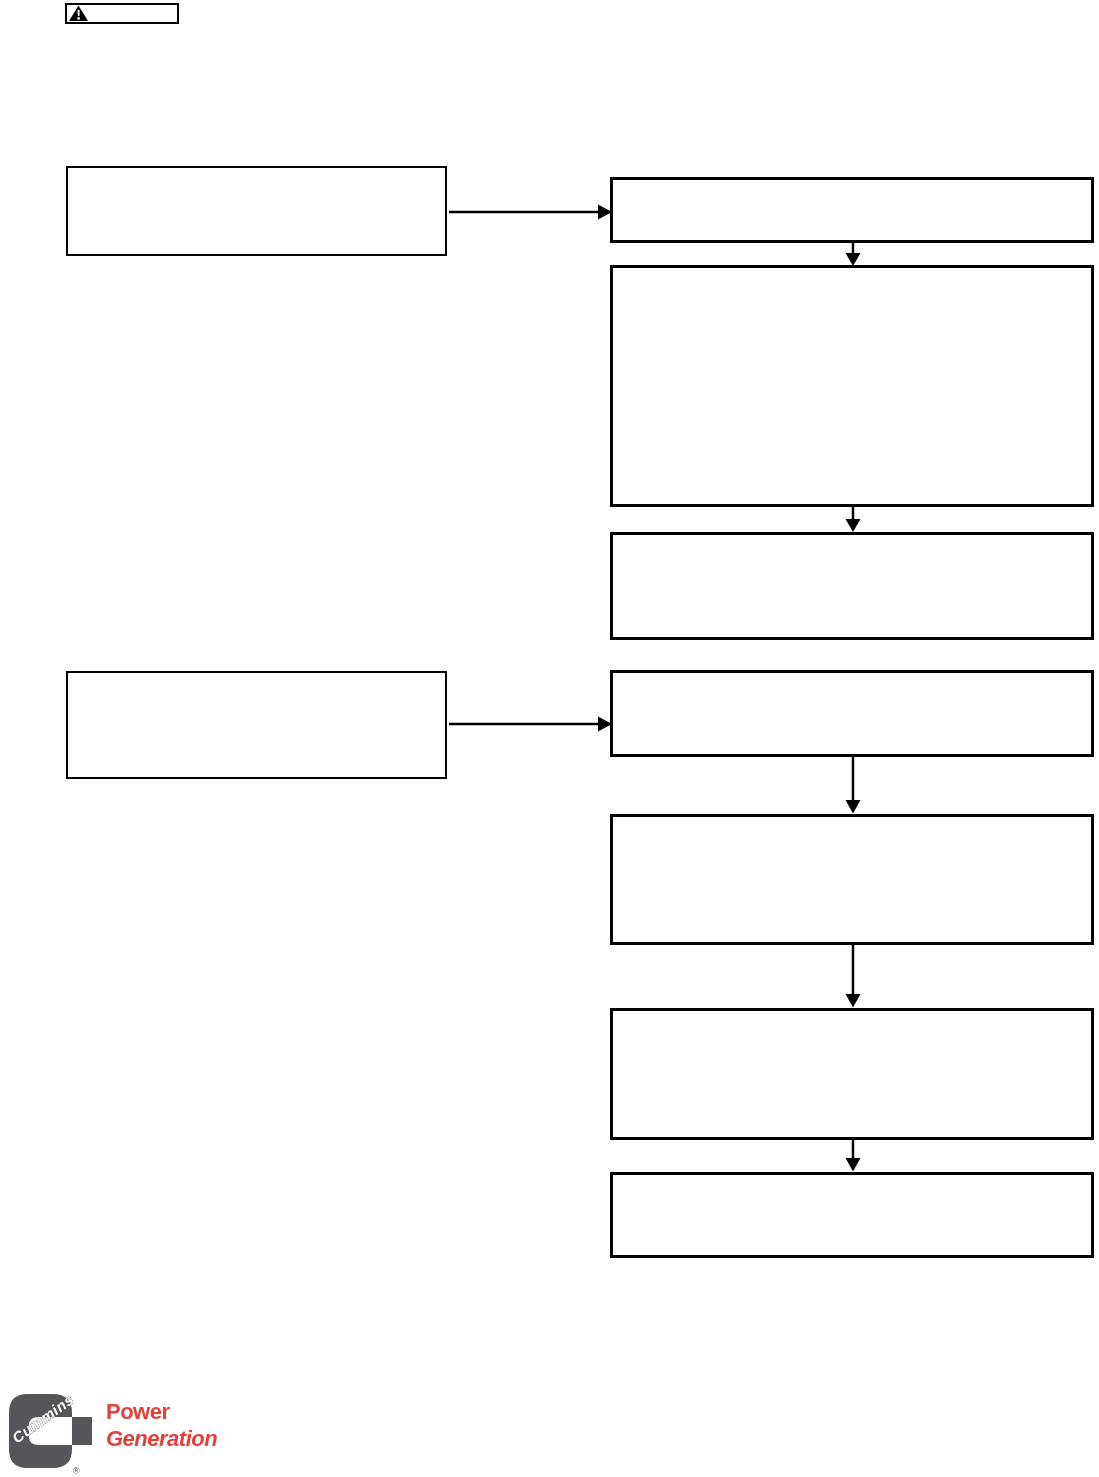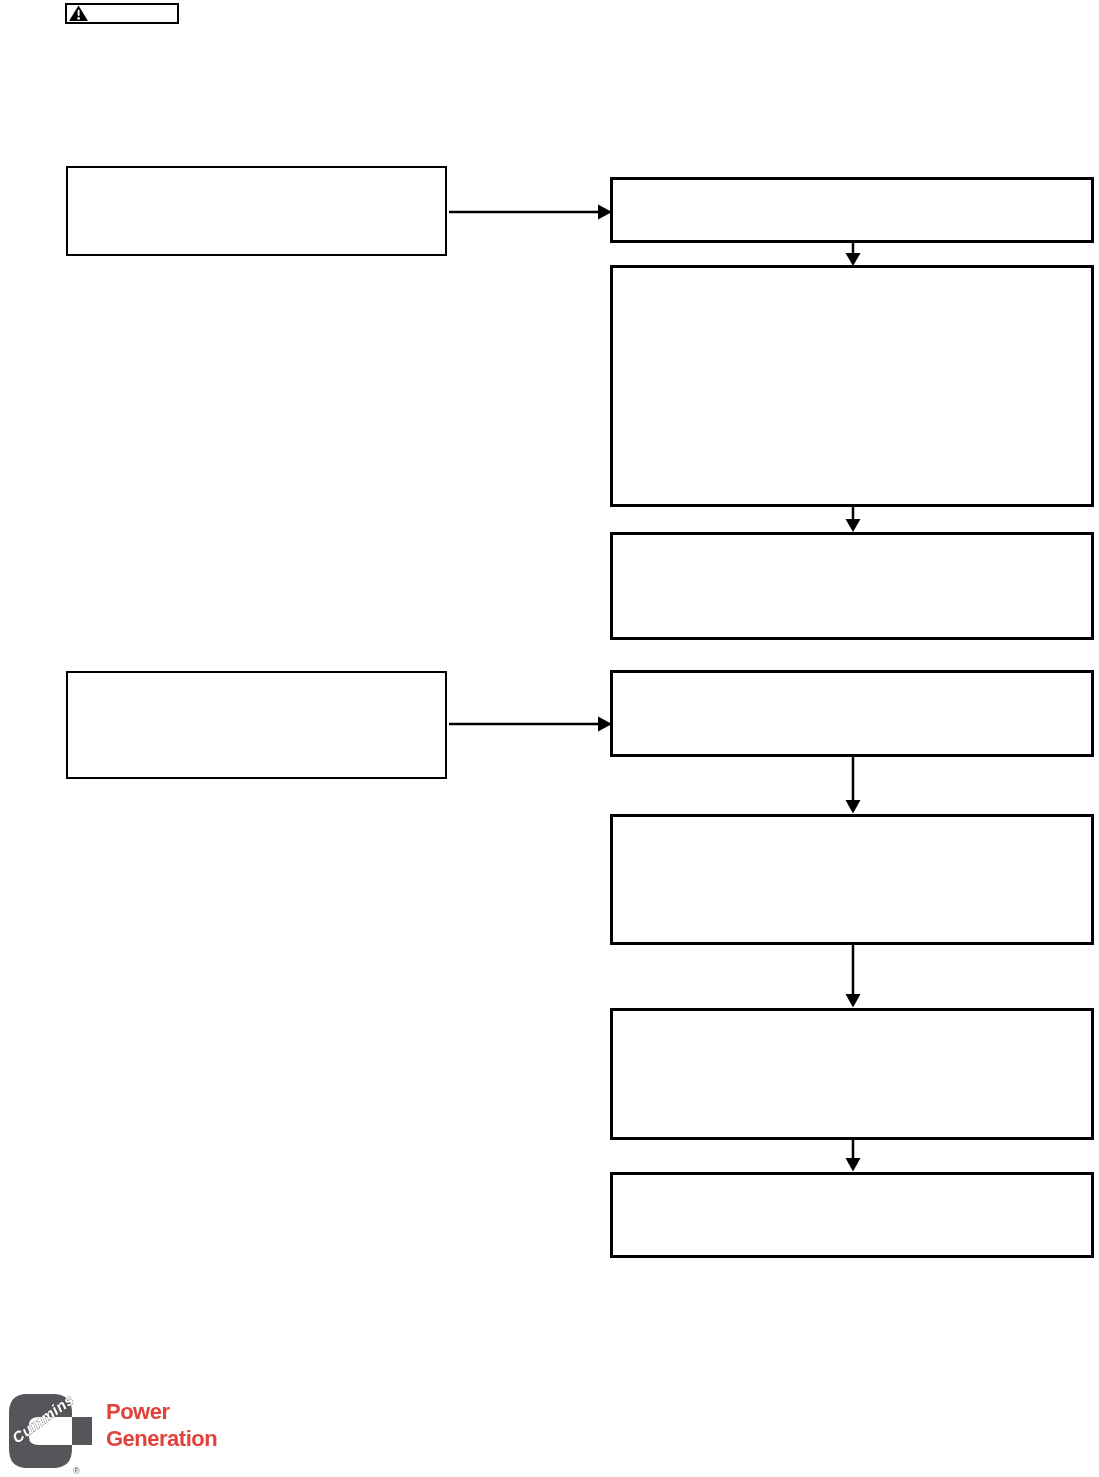--- a/index.html
+++ b/index.html
@@ -164,17 +164,17 @@
     <span class="c-mark">
       <svg width="82" height="86" viewBox="0 0 82 86" overflow="visible">
         <path fill="#55565a" fill-rule="evenodd" d="M19,2 H45 Q64,2 64,21 V57 Q64,76 45,76 H19 Q1,76 1,57 V21 Q1,2 19,2 Z
              M31,25 H84 V53 H31 Q21,53 21,45 V33 Q21,25 31,25 Z"></path>
         <text transform="translate(9,52) rotate(-36)" font-family="Liberation Sans, sans-serif" font-size="15" font-weight="bold" font-style="italic" fill="#ffffff" stroke="#55565a" stroke-width="0.7" paint-order="stroke" letter-spacing="0.5">Cummins</text>
         <text x="65" y="82" font-family="Liberation Sans, sans-serif" font-size="9" fill="#55565a">®</text>
       </svg>
     </span>
     <span class="logo-text">
       <span style="display:block;">Power</span>
-      <span style="display:block;">Generation</span>
+      <span style="display:block;font-style:italic;">Generation</span>
     </span>
   </div>
 
 </div>
 
 </body></html>

